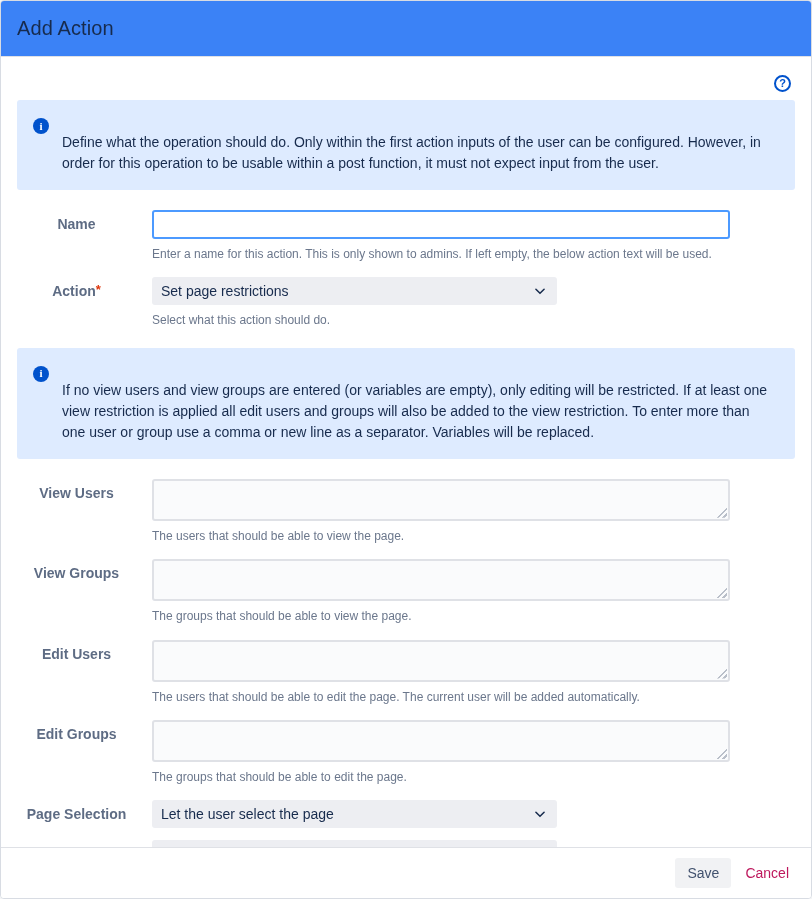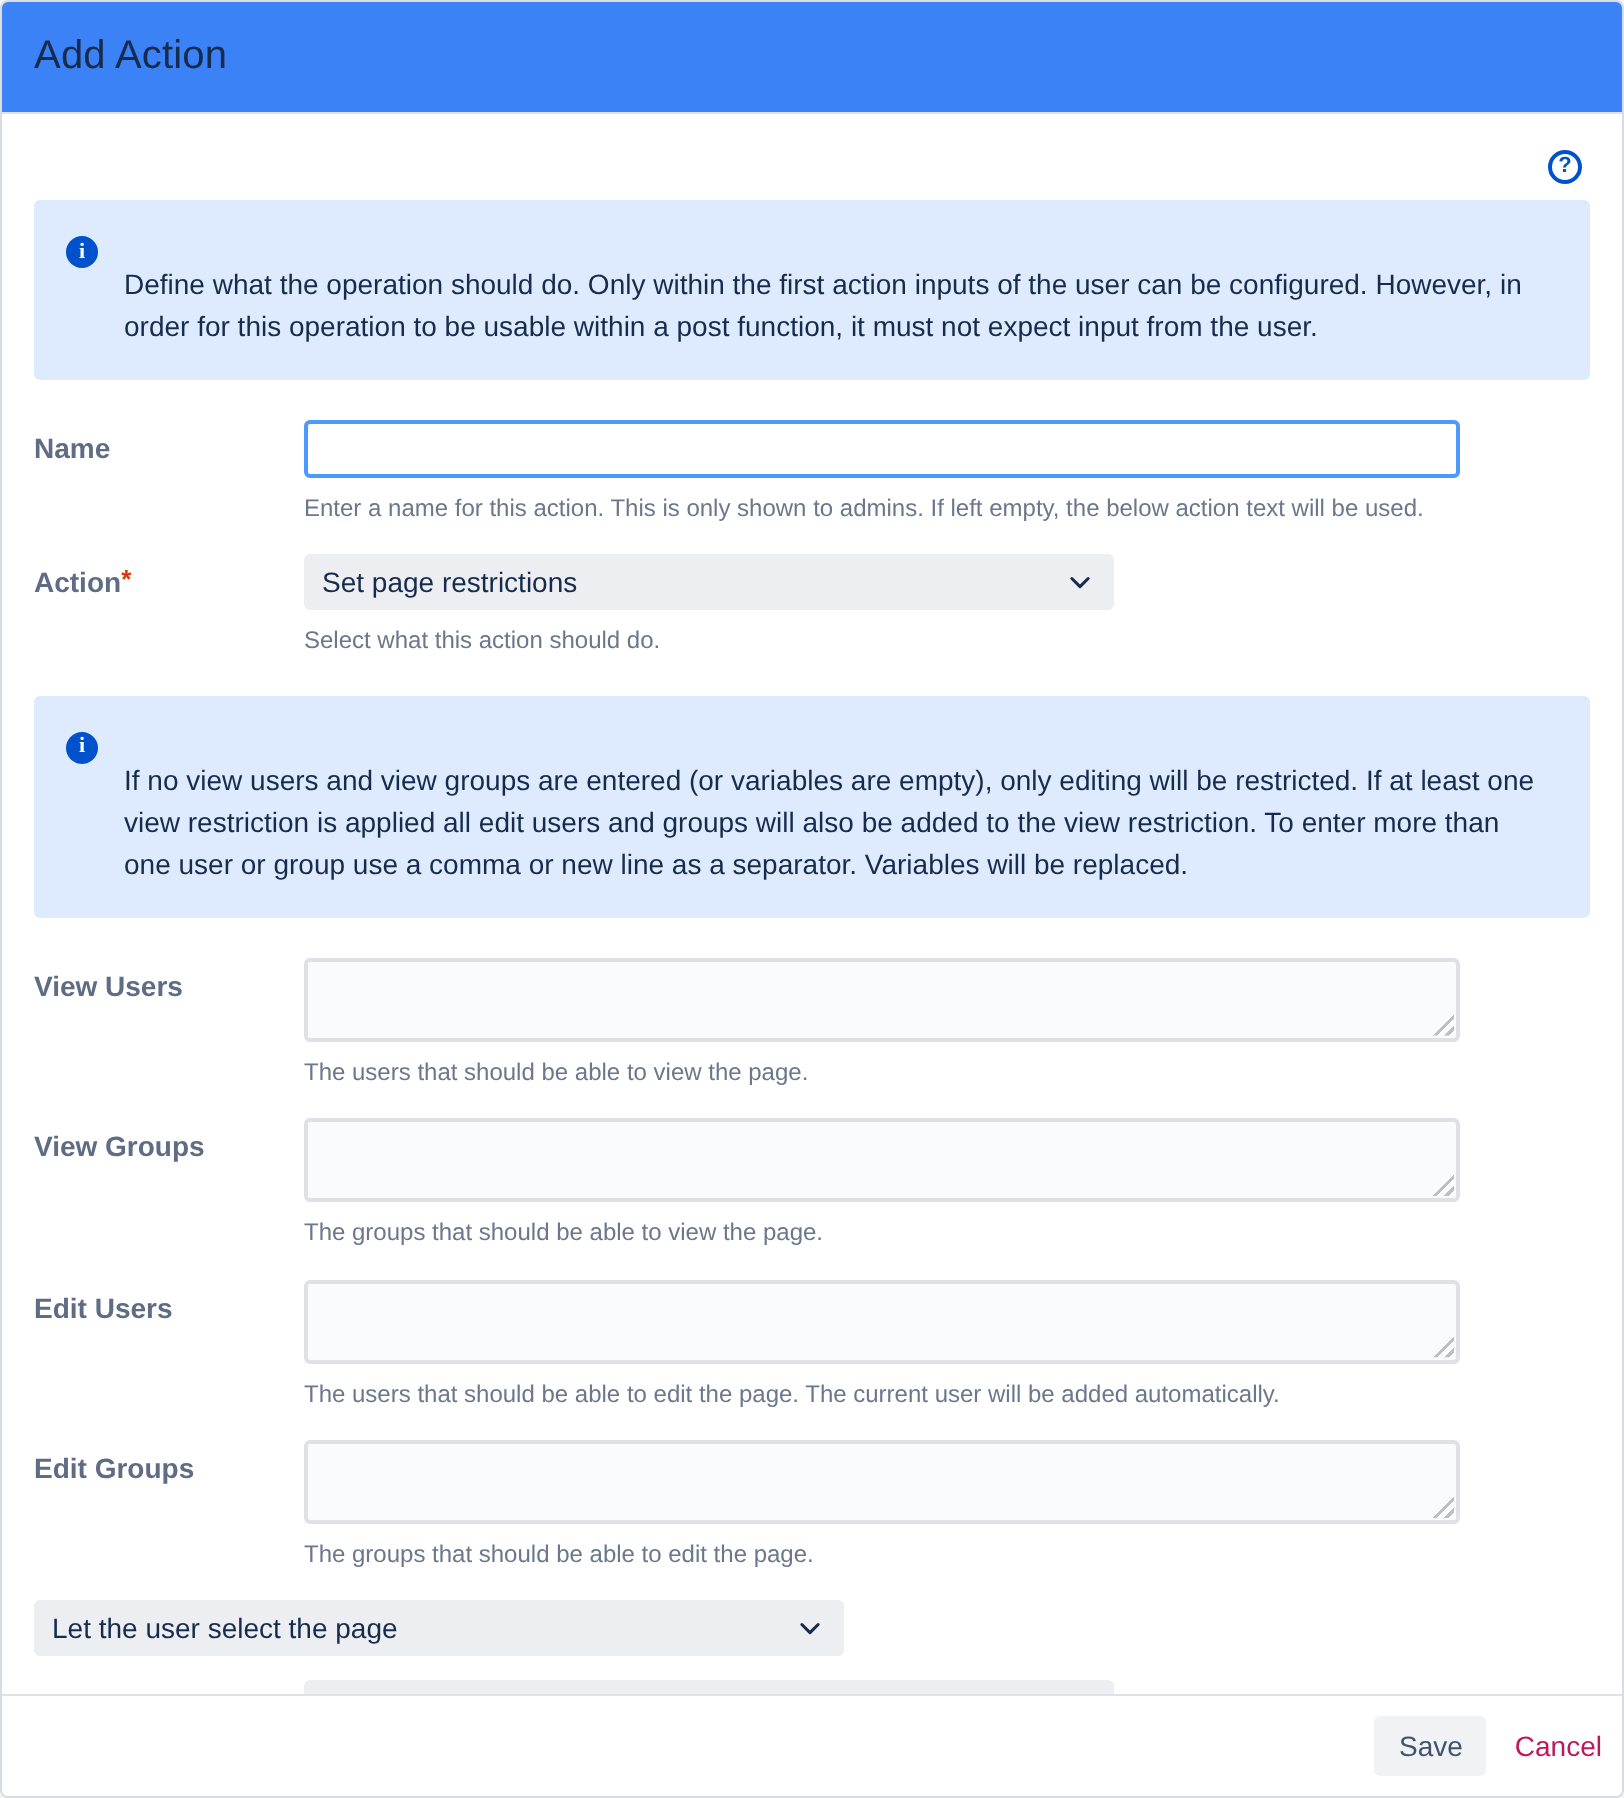--- a/index.html
+++ b/index.html
@@ -79,21 +79,21 @@
     font-family: "Liberation Serif", serif;
     display: flex;
     align-items: center;
     justify-content: center;
     line-height: 1;
   }
   .banner-text { max-width: 712px; margin-top: 16px; }
   .field-row { display: flex; margin-bottom: 0; }
   .field-label {
     flex: 0 0 135px;
-    text-align: left;
+    text-align: center;
     padding-right: 16px;
     padding-top: 6px;
     font-size: 14px;
     font-weight: 600;
     color: #5E6C84;
     white-space: nowrap;
   }
   .required-mark { color: #DE350B; font-size: 13px; vertical-align: top; line-height: 1; }
   .field-main { flex: 1 1 auto; }
   .text-input {
@@ -162,21 +162,21 @@
   }
   .select-row { margin-bottom: 12px; }
   .dialog-footer {
     flex: 0 0 51px;
     border-top: 1px solid #DFE1E6;
     background: #fff;
     display: flex;
     align-items: center;
     justify-content: flex-end;
     gap: 14px;
-    padding: 0 10px 0 16px;
+    padding: 0 22px 0 16px;
   }
   .save-button {
     background: #F1F2F4;
     border: none;
     border-radius: 3px;
     color: #42526E;
     font-family: "Liberation Sans", sans-serif;
     font-size: 14px;
     font-weight: 500;
     padding: 6px 12px;
@@ -277,20 +277,21 @@
       <div class="field-main">
         <div class="textarea-box">
           <textarea style=""></textarea>
           <span class="resize-grip"></span>
         </div>
         <div class="field-desc">The groups that should be able to edit the page.</div>
       </div>
     </div>
 
     <div class="field-row select-row">
+      <div class="field-label">Page Selection</div>
       <div class="field-main">
         <div class="select">
           <span>Let the user select the page</span>
           <span class="chevron-icon">
             <svg width="14" height="14" viewBox="0 0 24 24">
                 <path d="M5 9l7 7 7-7" stroke="#172B4D" stroke-width="2.6" fill="none" stroke-linecap="round" stroke-linejoin="round"></path>
               </svg>
           </span>
         </div>
       </div>

